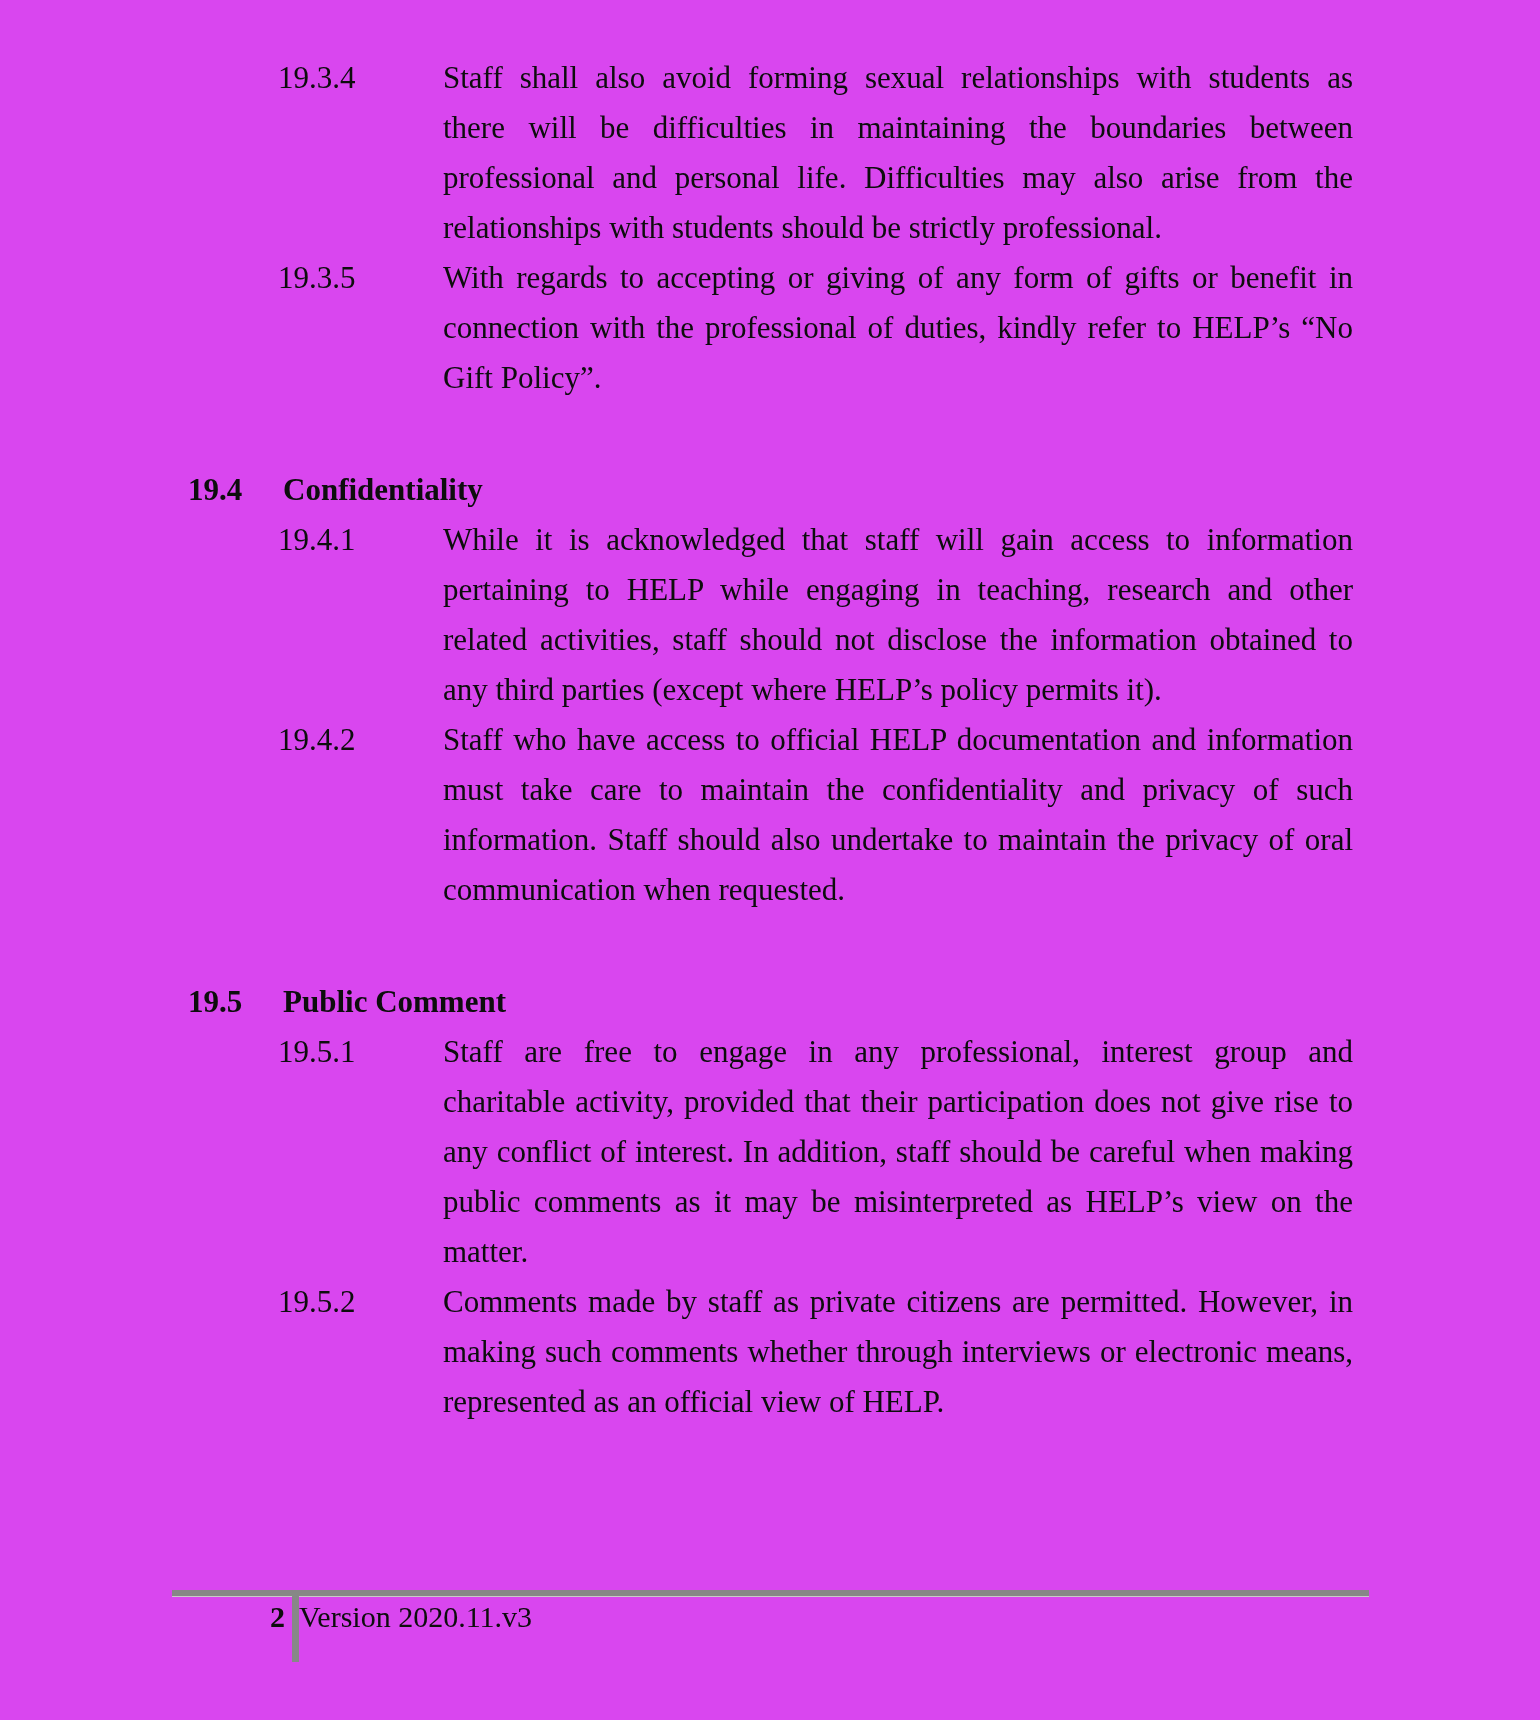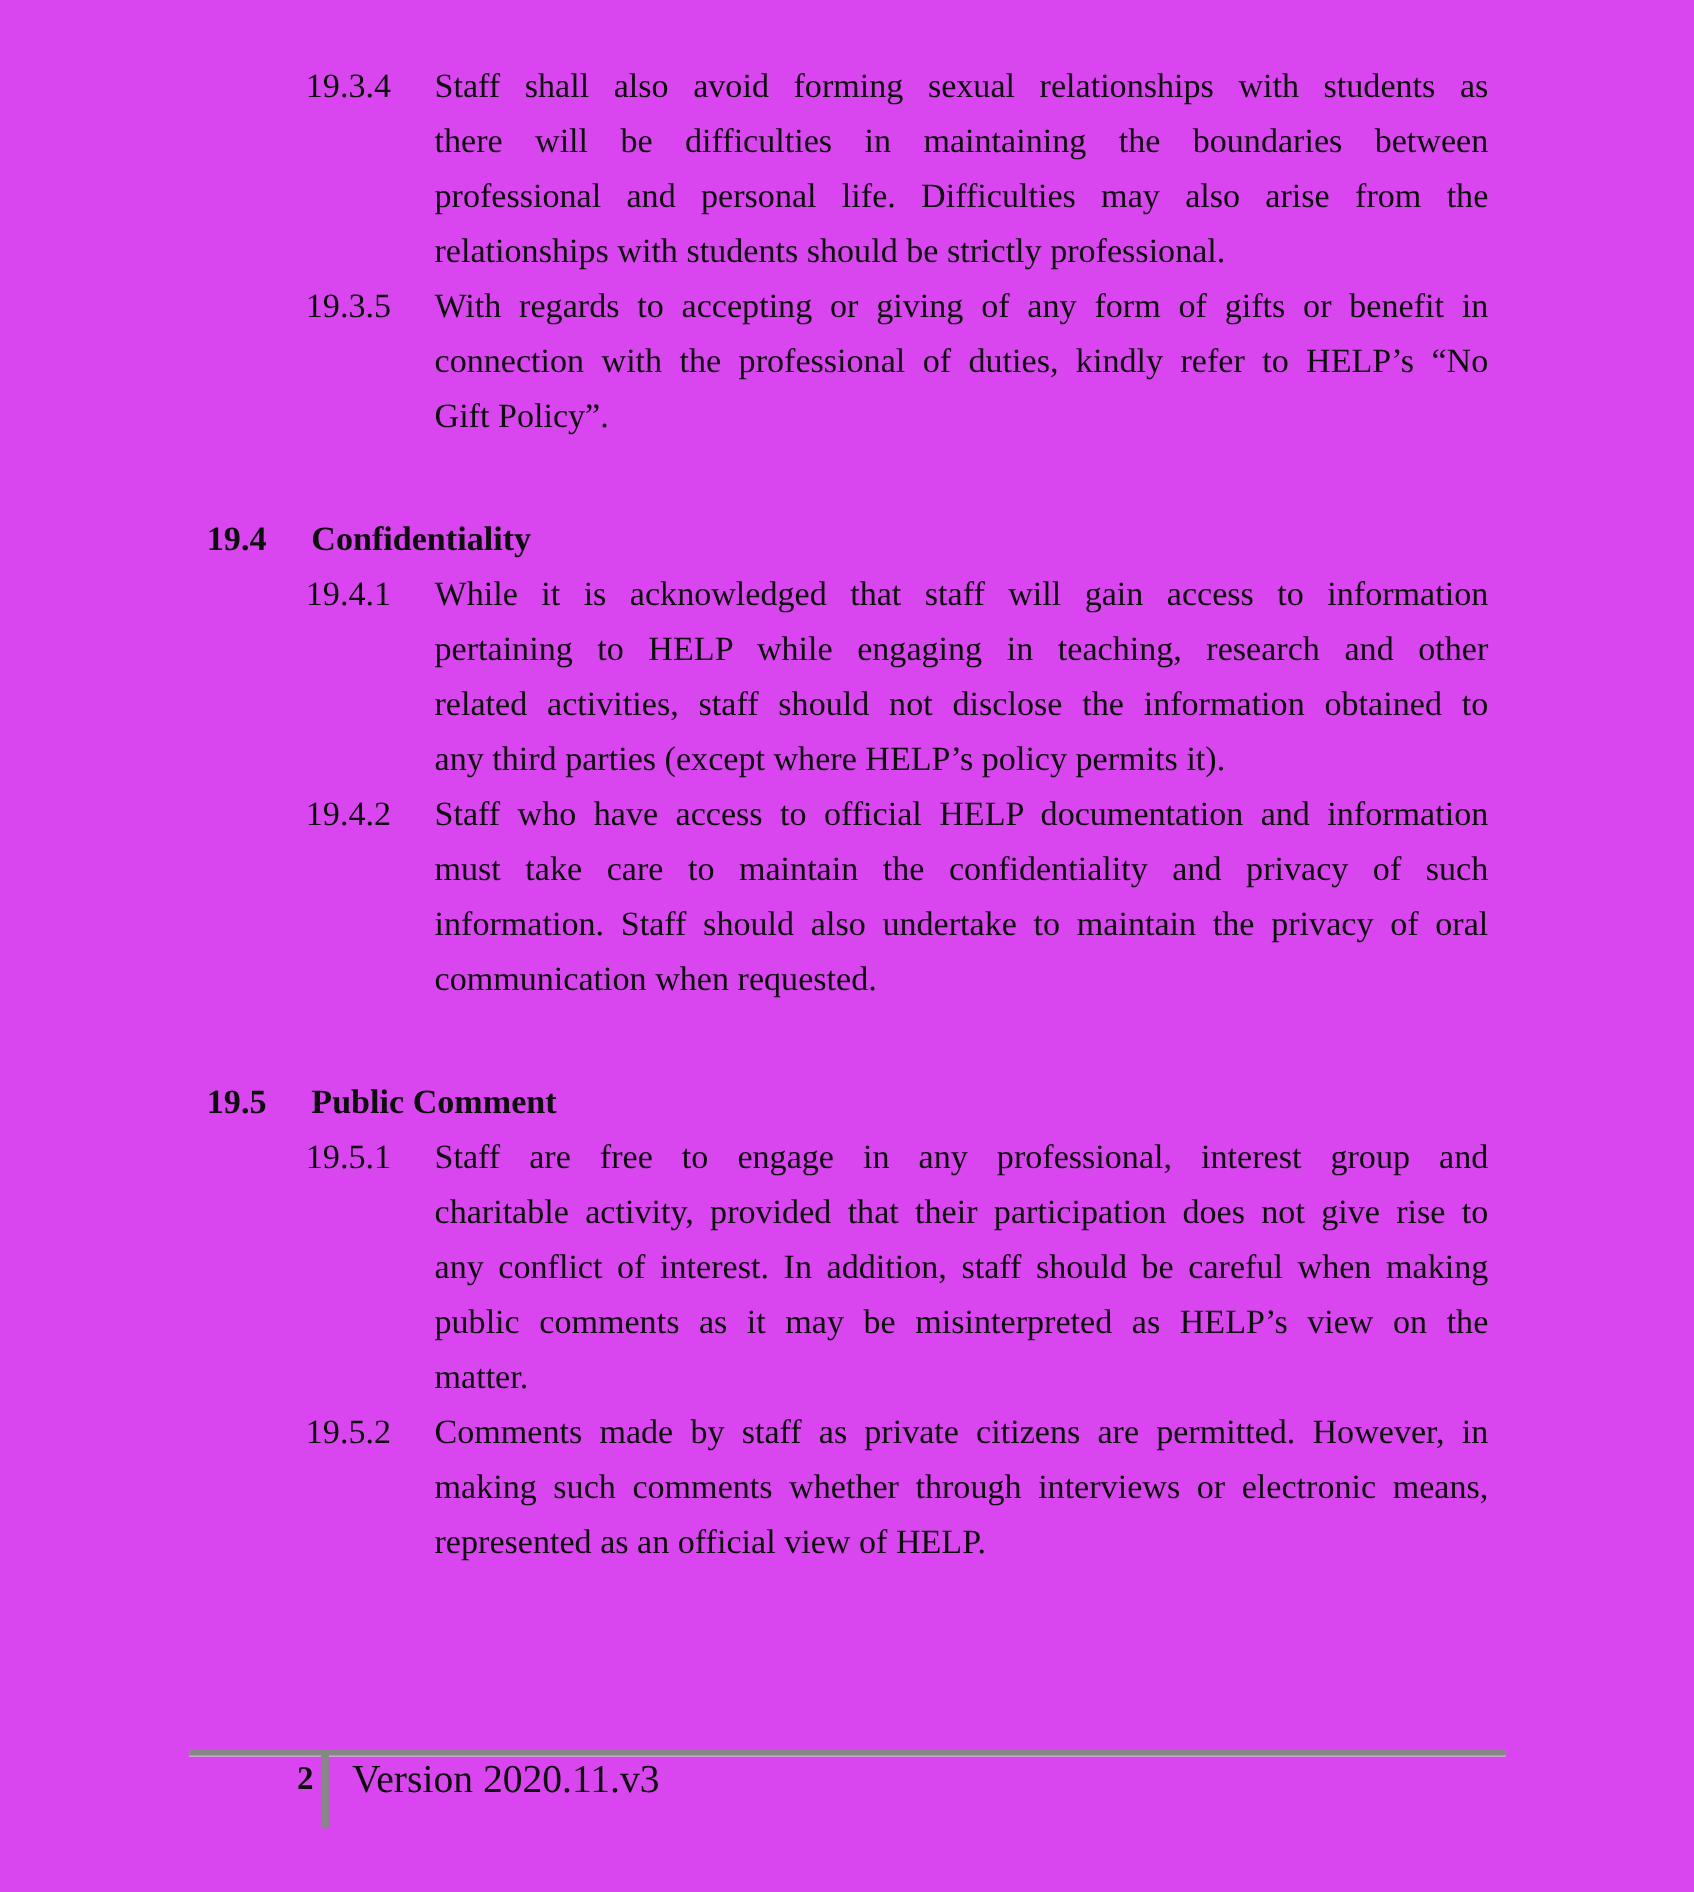--- a/index.html
+++ b/index.html
@@ -41,20 +41,21 @@
     flex: none;
     width: 117px;
   }
   .item .lines {
     width: 958px;
   }
   .line {
     text-align: justify;
     text-align-last: justify;
     white-space: normal;
+    margin-left: 48px;
   }
   .line.last {
     text-align-last: left;
   }
   .footer-rule {
     position: absolute;
     left: 172px;
     top: 1590px;
     width: 1197px;
     height: 6px;
@@ -74,23 +75,23 @@
     left: 205px;
     top: 1592px;
     width: 80px;
     text-align: right;
     font-size: 30px;
     line-height: 50px;
     font-weight: bold;
   }
   .version-label {
     position: absolute;
-    left: 320px;
+    left: 299px;
     top: 1592px;
-    font-size: 36px;
+    font-size: 30px;
     line-height: 50px;
   }
 </style>
 </head>
 <body>
 
 <div class="page">
 
   <div class="doc">
       <div class="item">

